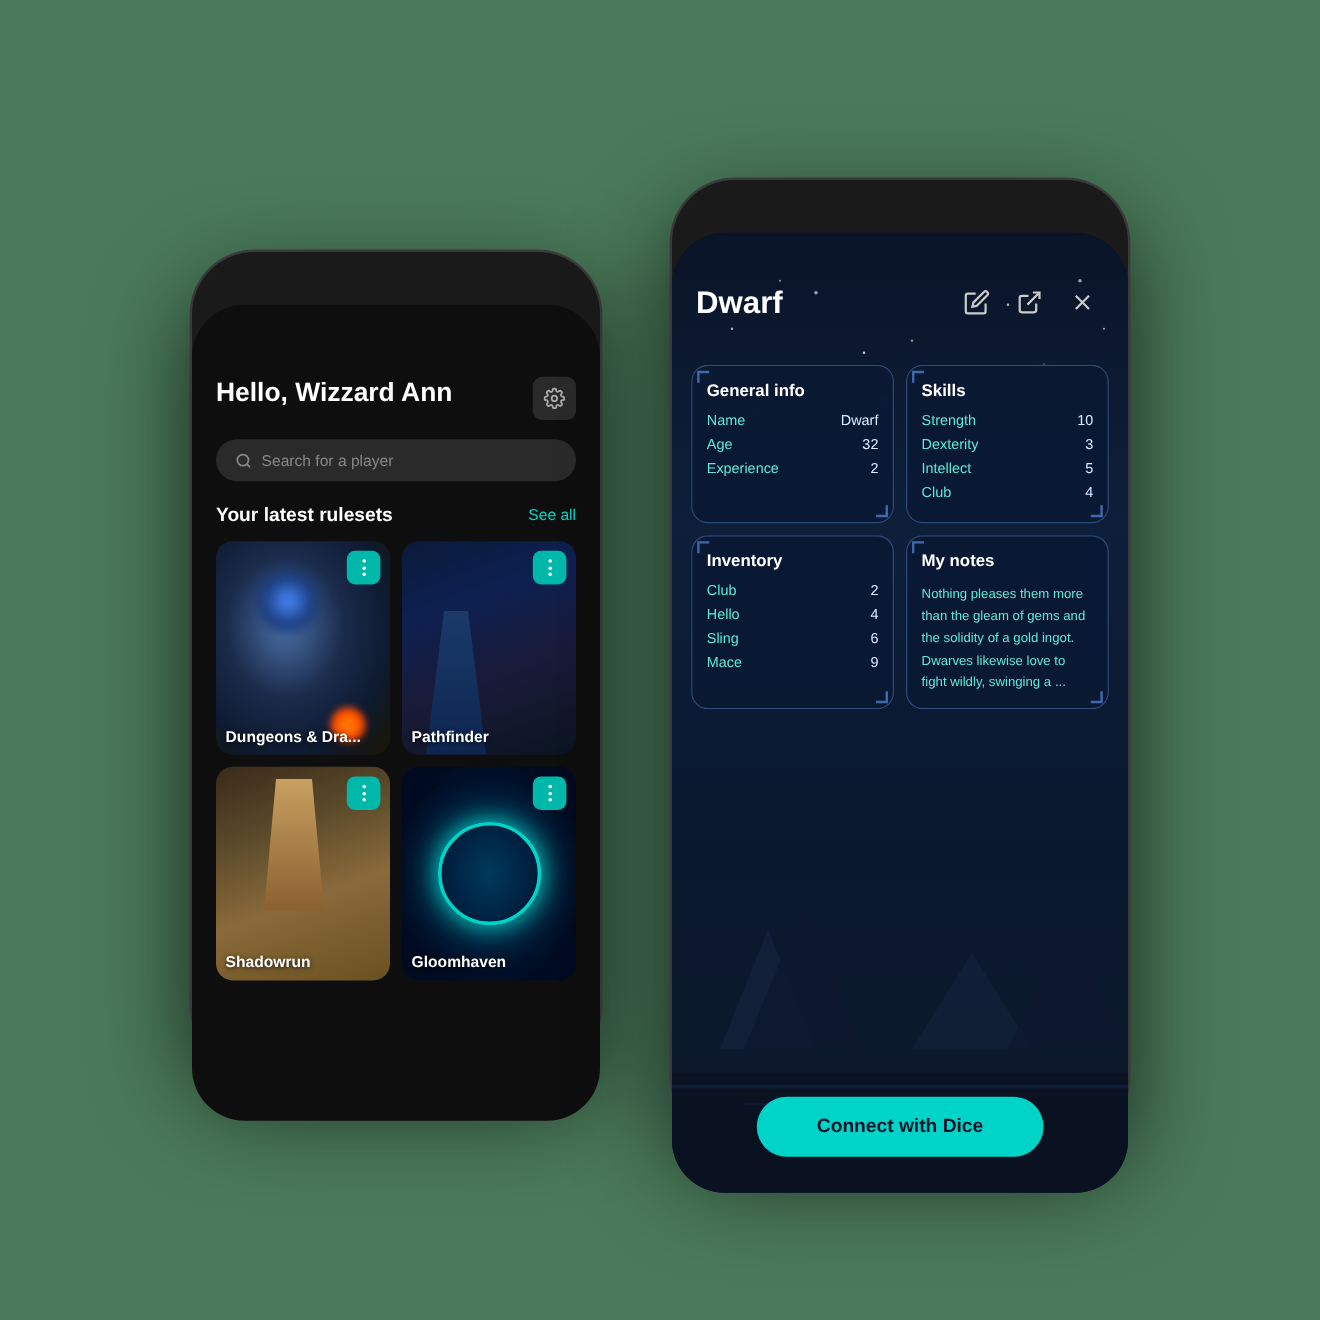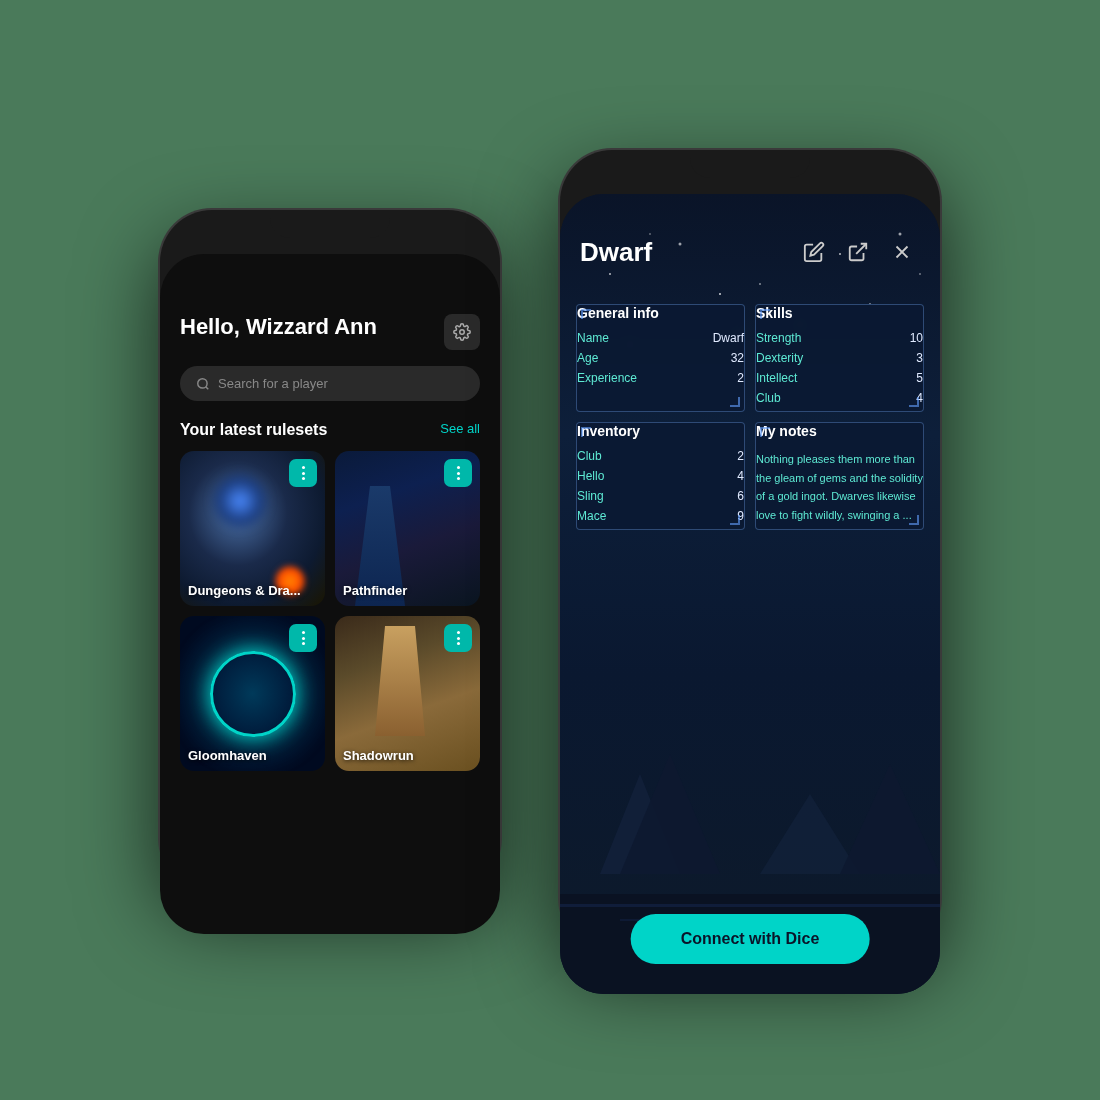--- a/index.html
+++ b/index.html
@@ -122,21 +122,21 @@
     .grid-2x2 {
       display: grid;
       grid-template-columns: 1fr 1fr;
       gap: 10px;
     }
 
     .game-card {
       position: relative;
       border-radius: 14px;
       overflow: hidden;
-      height: 155px;
+      height: 178px;
     }
 
     
     .card-dnd {
       background: radial-gradient(ellipse at 40% 40%, #4a6fa5 0%, #1a2a4a 40%, #0d1a30 70%, #1a1500 100%);
       position: relative;
     }
     .card-dnd::before {
       content: '';
       position: absolute;
@@ -303,22 +303,22 @@
       right: 16px;
       display: grid;
       grid-template-columns: 1fr 1fr;
       gap: 10px;
       z-index: 10;
     }
 
     .info-card {
       background: rgba(10, 25, 50, 0.85);
       border: 1.5px solid rgba(100, 150, 220, 0.4);
-      border-radius: 4px;
-      padding: 0;
+      border-radius: 14px;
+      padding: 12px;
       backdrop-filter: blur(4px);
     }
 
     .info-card-title {
       color: #ffffff;
       font-size: 14px;
       font-weight: 700;
       margin-bottom: 10px;
     }
 
@@ -441,40 +441,40 @@
           <div class="card-menu-btn">
             <div class="dots-3">
                 <div class="dot"></div>
                 <div class="dot"></div>
                 <div class="dot"></div>
               </div>
           </div>
           <span class="card-label">Pathfinder</span>
         </div>
 
+        <div class="game-card card-shadowrun">
+          <div class="card-menu-btn">
+            <div class="dots-3">
+                <div class="dot"></div>
+                <div class="dot"></div>
+                <div class="dot"></div>
+              </div>
+          </div>
+          <span class="card-label">Shadowrun</span>
+        </div>
+
         <div class="game-card card-gloomhaven">
           <div class="card-menu-btn">
             <div class="dots-3">
                 <div class="dot"></div>
                 <div class="dot"></div>
                 <div class="dot"></div>
               </div>
           </div>
           <span class="card-label">Gloomhaven</span>
-        </div>
-
-        <div class="game-card card-shadowrun">
-          <div class="card-menu-btn">
-            <div class="dots-3">
-                <div class="dot"></div>
-                <div class="dot"></div>
-                <div class="dot"></div>
-              </div>
-          </div>
-          <span class="card-label">Shadowrun</span>
         </div>
 
       </div>
     </div>
   </div>
 </div>
 
 <div class="phone phone2">
   <div class="phone-notch"></div>
   <div class="phone-screen">

